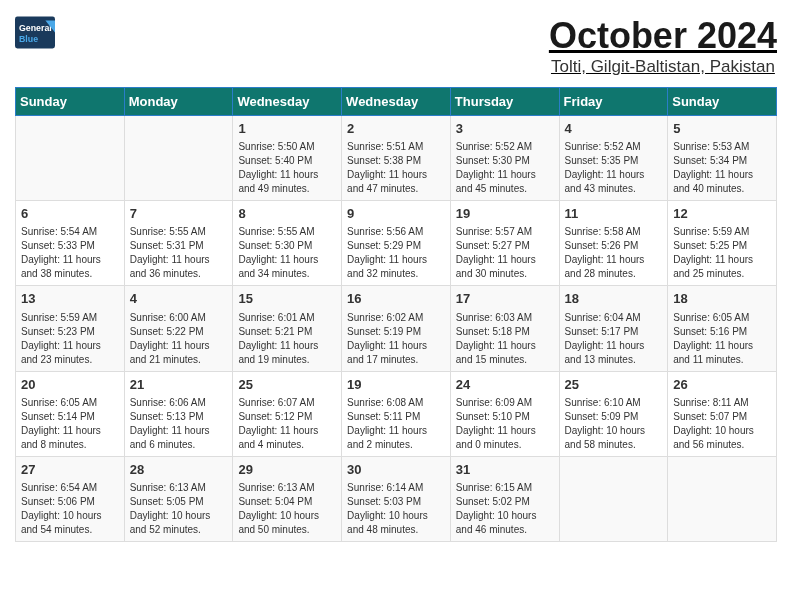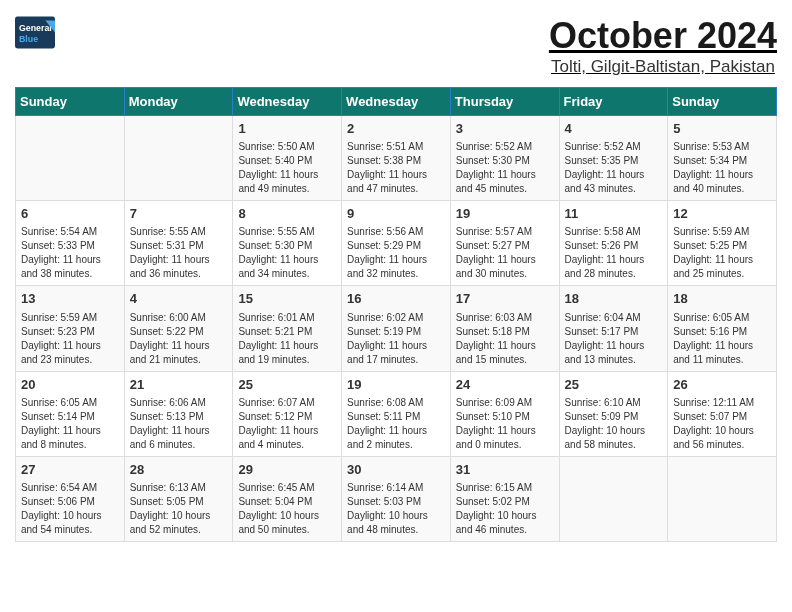--- a/index.html
+++ b/index.html
@@ -269,41 +269,41 @@
 Daylight: 11 hours and 0 minutes.</div>
         </td>
         <td>
           <span class="day-num">25</span>
           <div class="cell-content">Sunrise: 6:10 AM
 Sunset: 5:09 PM
 Daylight: 10 hours and 58 minutes.</div>
         </td>
         <td>
           <span class="day-num">26</span>
-          <div class="cell-content">Sunrise: 12:11 AM
+          <div class="cell-content">Sunrise: 8:11 AM
 Sunset: 5:07 PM
 Daylight: 10 hours and 56 minutes.</div>
         </td>
       </tr>
       <tr>
         <td>
           <span class="day-num">27</span>
           <div class="cell-content">Sunrise: 6:54 AM
 Sunset: 5:06 PM
 Daylight: 10 hours and 54 minutes.</div>
         </td>
         <td>
           <span class="day-num">28</span>
           <div class="cell-content">Sunrise: 6:13 AM
 Sunset: 5:05 PM
 Daylight: 10 hours and 52 minutes.</div>
         </td>
         <td>
           <span class="day-num">29</span>
-          <div class="cell-content">Sunrise: 6:45 AM
+          <div class="cell-content">Sunrise: 6:13 AM
 Sunset: 5:04 PM
 Daylight: 10 hours and 50 minutes.</div>
         </td>
         <td>
           <span class="day-num">30</span>
           <div class="cell-content">Sunrise: 6:14 AM
 Sunset: 5:03 PM
 Daylight: 10 hours and 48 minutes.</div>
         </td>
         <td>

